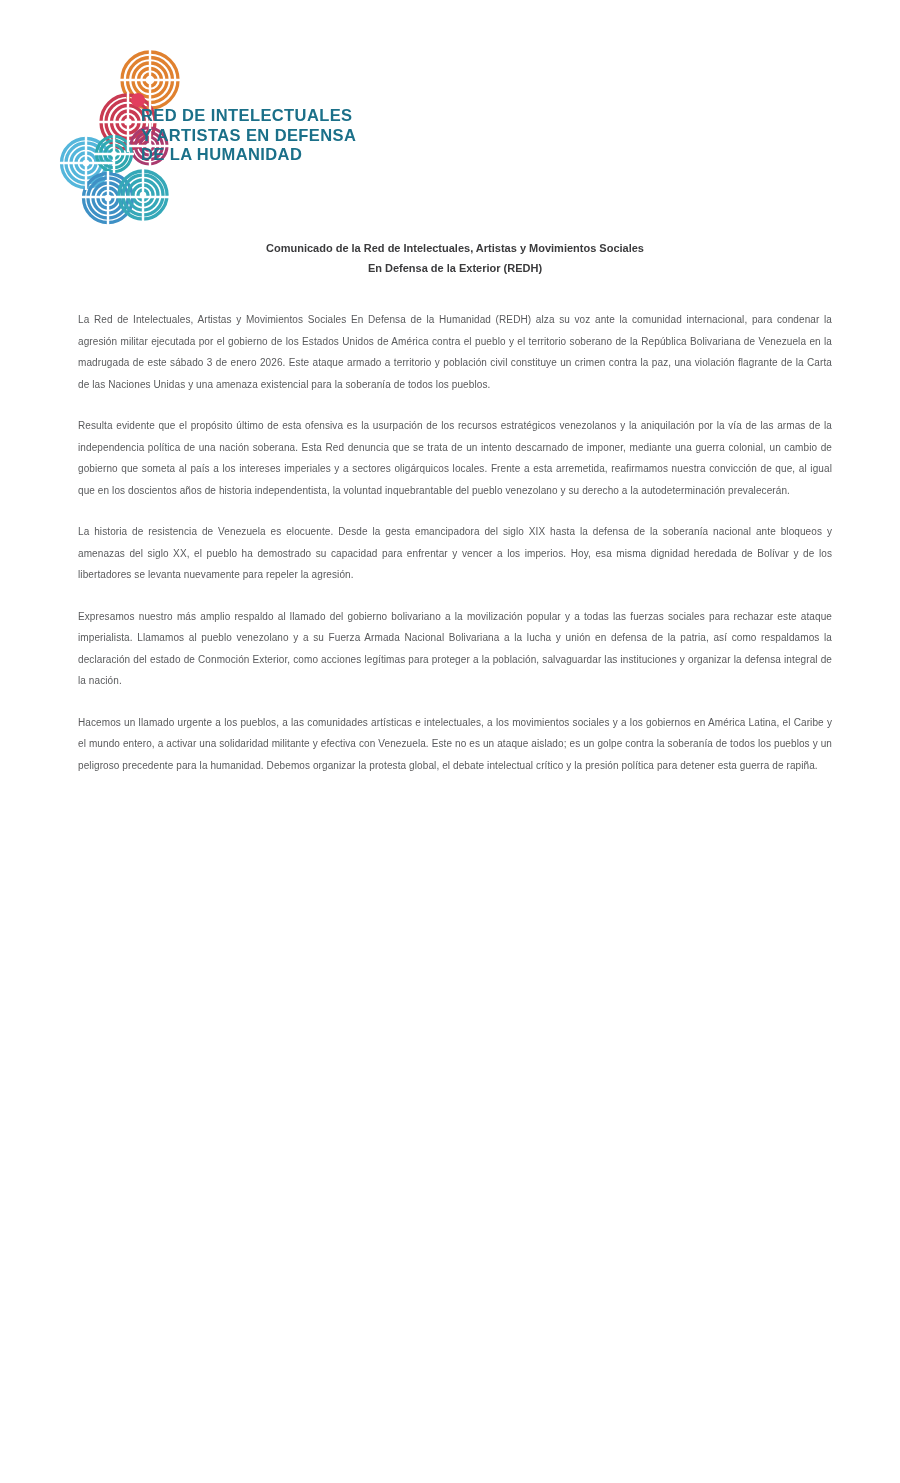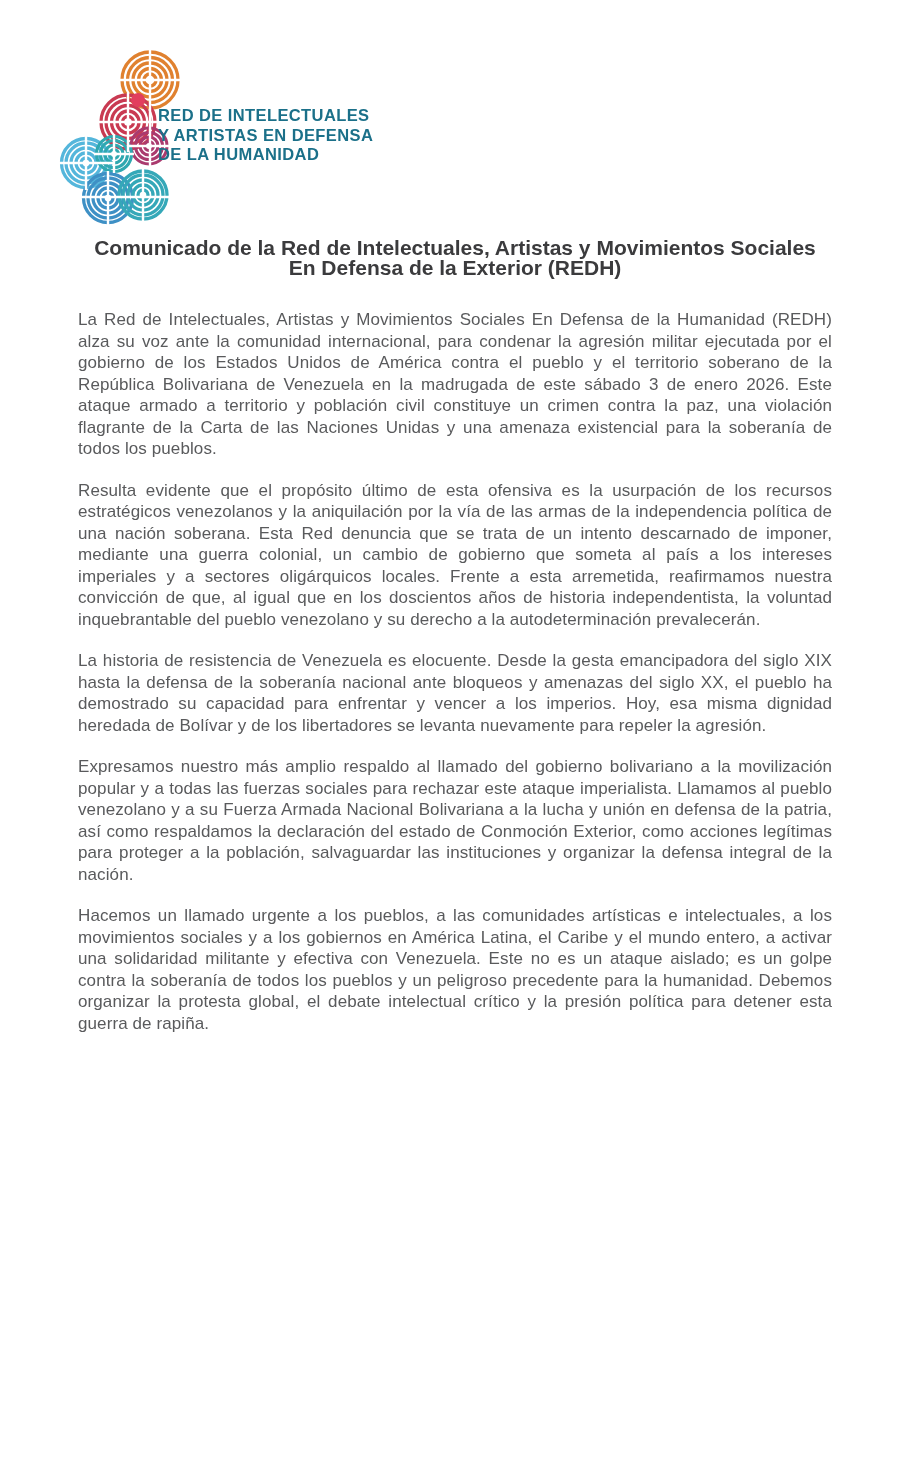--- a/index.html
+++ b/index.html
@@ -15,46 +15,46 @@
   .logo {
     position: absolute;
     left: 50px;
     top: 40px;
     width: 360px;
     height: 196px;
   }
   .logo svg { position: absolute; left: 0; top: 0; }
   .logo-text {
     position: absolute;
-    left: 108px;
+    left: 91px;
     top: 66px;
     color: #1b7089;
     font-weight: bold;
     font-size: 16.5px;
     line-height: 19.6px;
     letter-spacing: 0.4px;
     white-space: nowrap;
   }
   .doc {
     position: absolute;
     left: 78px;
     top: 238px;
     width: 754px;
   }
   .title {
     margin: 0 0 0 0;
     text-align: center;
-    font-size: 21px;
+    font-size: 11px;
     line-height: 20px;
     font-weight: bold;
     color: #3b3b3d;
   }
   .para {
     margin: 0 0 20px 0;
-    font-size: 17px;
+    font-size: 10px;
     line-height: 21.5px;
     color: #595a5c;
     text-align: justify;
     letter-spacing: 0.1px;
   }
   .para.first { margin-top: 31px; }
 </style>
 </head>
 <body>
 

